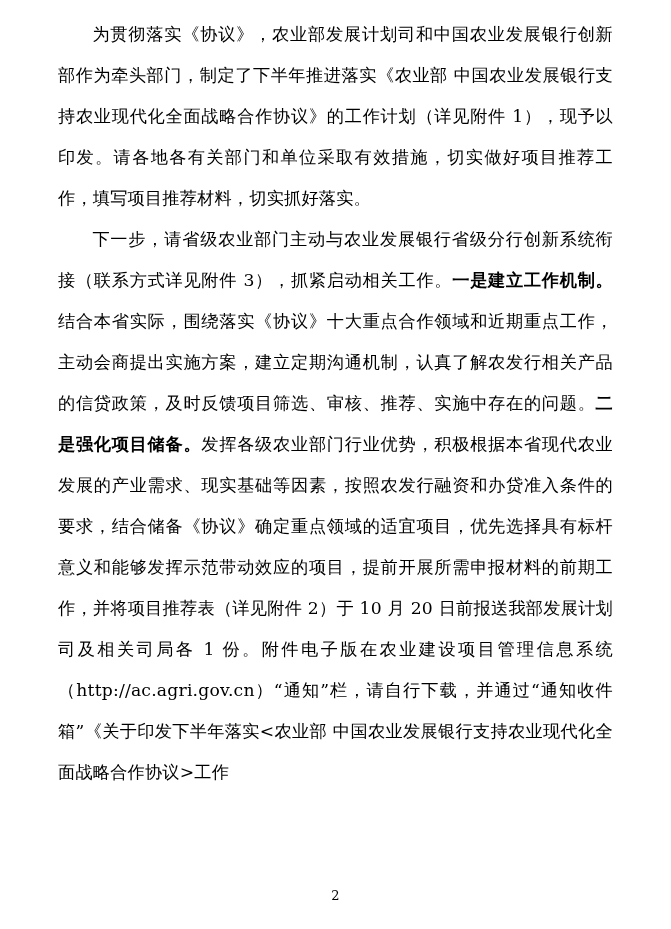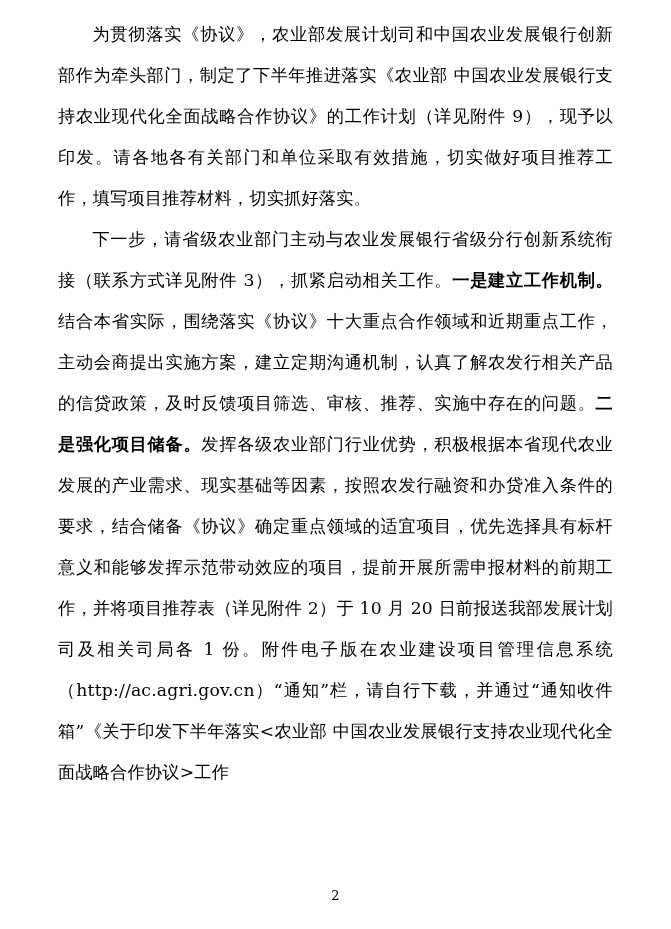--- a/index.html
+++ b/index.html
@@ -48,20 +48,20 @@
     font-family: "DejaVu Serif", "Liberation Serif", serif;
     color: #000;
   }
 </style>
 </head>
 <body>
 
 <div class="page">
   <div class="body-text">
     <p class="para">
-      <span>为贯彻落实《协议》，农业部发展计划司和中国农业发展银行创新部作为牵头部门，制定了下半年推进落实《农业部 中国农业发展银行支持农业现代化全面战略合作协议》的工作计划（详见附件 9），现予以印发。请各地各有关部门和单位采取有效措施，切实做好项目推荐工作，填写项目推荐材料，切实抓好落实。</span>
+      <span>为贯彻落实《协议》，农业部发展计划司和中国农业发展银行创新部作为牵头部门，制定了下半年推进落实《农业部 中国农业发展银行支持农业现代化全面战略合作协议》的工作计划（详见附件 1），现予以印发。请各地各有关部门和单位采取有效措施，切实做好项目推荐工作，填写项目推荐材料，切实抓好落实。</span>
     </p>
     <p class="para">
       <span>下一步，请省级农业部门主动与农业发展银行省级分行创新系统衔接（联系方式详见附件 3），抓紧启动相关工作。</span><span class="bold">一是建立工作机制。</span><span>结合本省实际，围绕落实《协议》十大重点合作领域和近期重点工作，主动会商提出实施方案，建立定期沟通机制，认真了解农发行相关产品的信贷政策，及时反馈项目筛选、审核、推荐、实施中存在的问题。</span><span class="bold">二是强化项目储备。</span><span>发挥各级农业部门行业优势，积极根据本省现代农业发展的产业需求、现实基础等因素，按照农发行融资和办贷准入条件的要求，结合储备《协议》确定重点领域的适宜项目，优先选择具有标杆意义和能够发挥示范带动效应的项目，提前开展所需申报材料的前期工作，并将项目推荐表（详见附件 2）于 10 月 20 日前报送我部发展计划司及相关司局各 1 份。附件电子版在农业建设项目管理信息系统（http://ac.agri.gov.cn）“通知”栏，请自行下载，并通过“通知收件箱”《关于印发下半年落实&lt;农业部 中国农业发展银行支持农业现代化全面战略合作协议&gt;工作</span>
     </p>
   </div>
   <div class="page-number">2</div>
 </div>
 
 </body></html>

